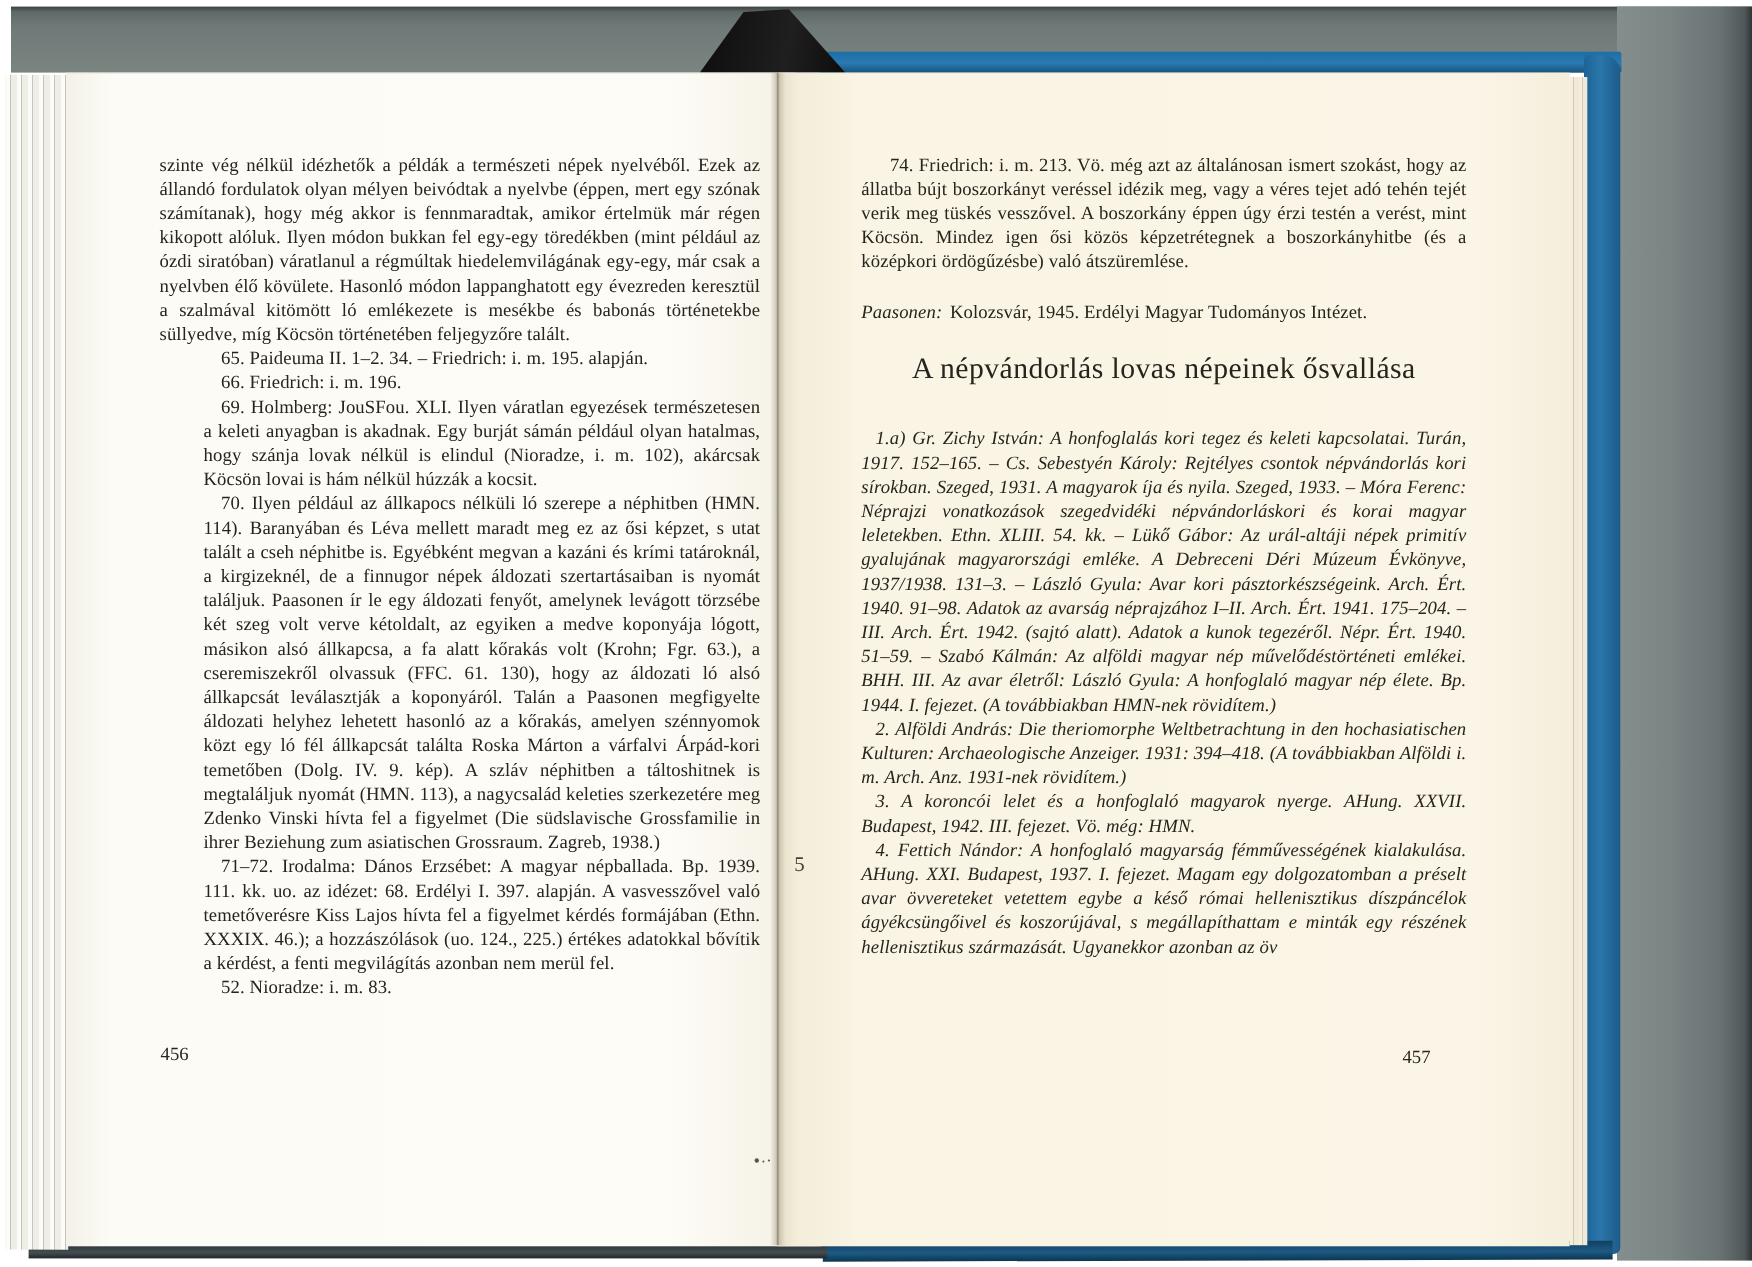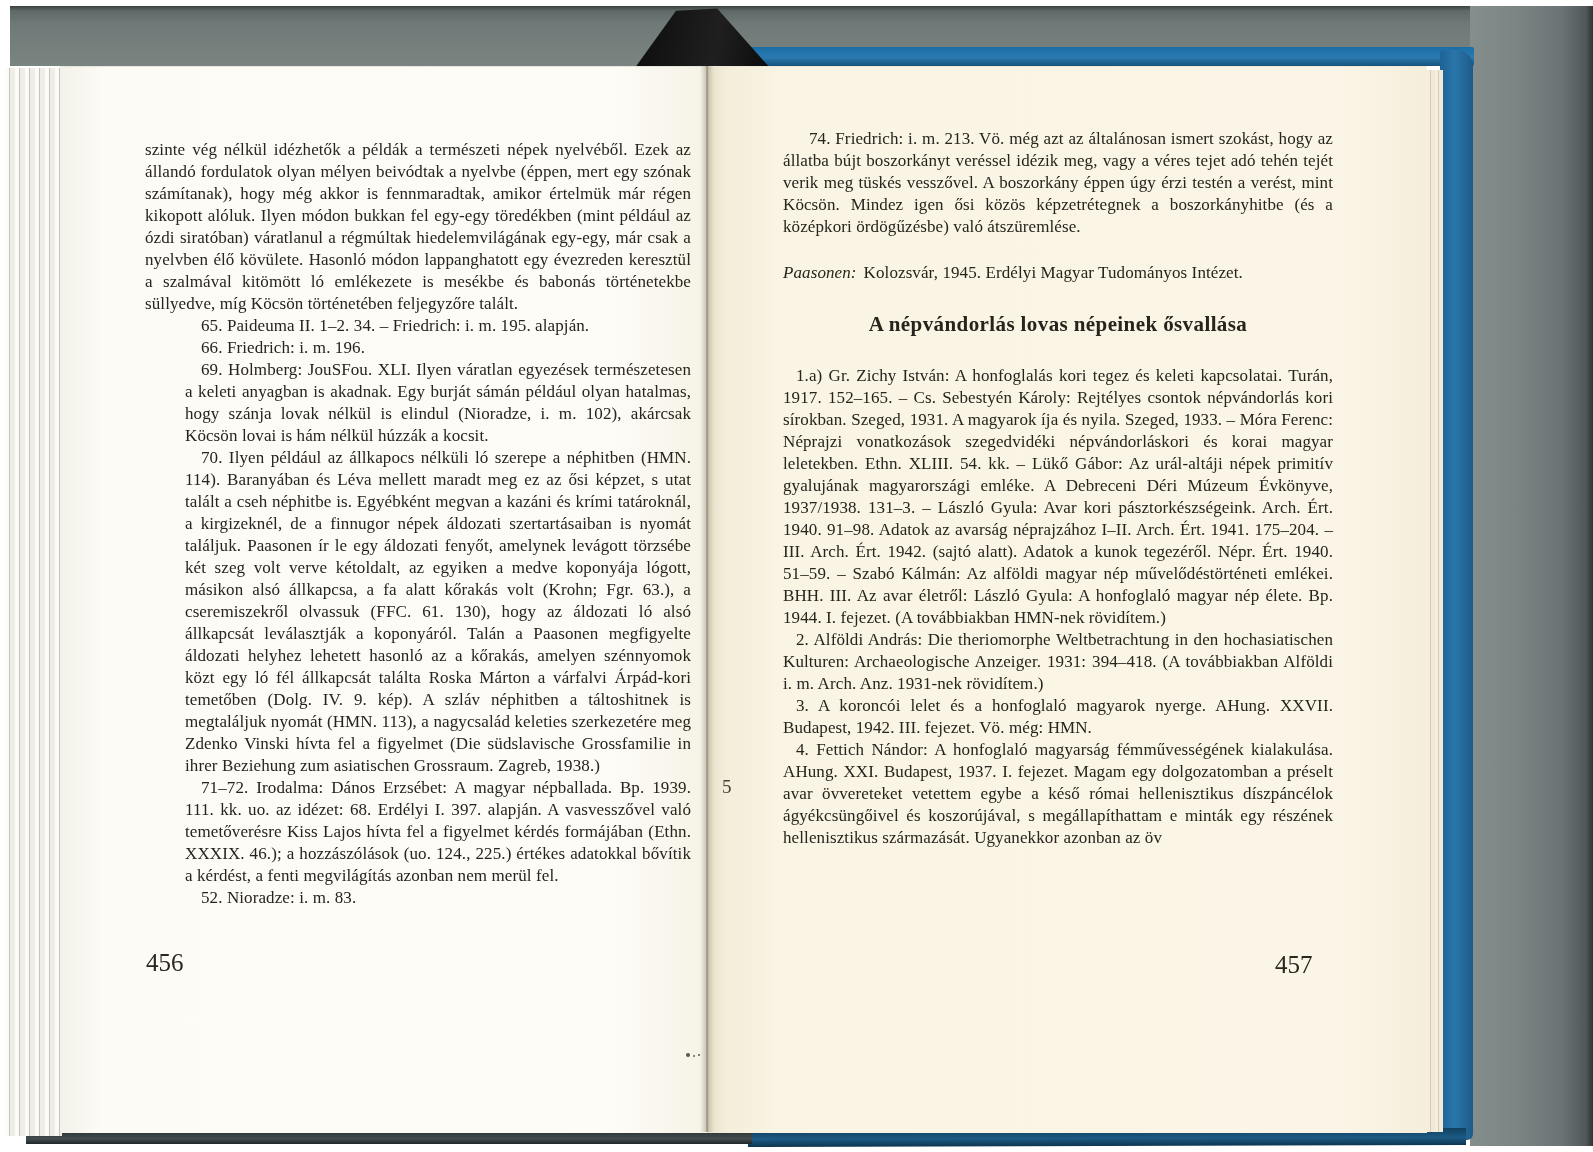--- a/index.html
+++ b/index.html
@@ -69,33 +69,33 @@
     position:absolute; left:632px; top:6px; width:142px; height:60px;
     background:linear-gradient(100deg,#0c0c0c,#1f1f1f 60%,#0a0a0a);
     clip-path:polygon(31% 8%,60% 4%,96% 100%,3% 100%);
   }
   
   .textblock {
     position:absolute; color:#28231c; font-size:17px; line-height:22px;
     text-align:justify; letter-spacing:0.1px;
   }
   .tb-left { left:85px; top:72px; width:546px; }
-  .tb-right { left:76px; top:61px; width:550px; }
+  .tb-right { left:76px; top:72px; width:550px; }
   .textblock p { margin:0; }
   p.noind { text-indent:0; }
   p.note { text-indent:16px;margin-left:40px; }
   p.n74 { text-indent:26px; }
-  p.sub { text-indent:13px; }
+  p.sub { text-indent:13px;font-style:italic; }
   p.colophon { margin-top:24px; text-indent:0; }
   p.colophon i { margin-right:7px; }
   h2.sec-title {
-    margin:27px 0 28px; font-size:21px; font-weight:bold;
+    margin:27px 0 40px; font-size:27px; font-weight:normal;
     text-align:center; text-indent:0; letter-spacing:0.4px; line-height:26px;
   }
-  .pagenum { position:absolute; font-size:25px; color:#2b261f; }
+  .pagenum { position:absolute; font-size:17px; color:#2b261f; }
   .pagenum-left { left:86px; top:882px; }
   .pagenum-right { left:568px; top:884px; }
   .gutter-digit {
     position:absolute; left:722px; top:776px; font-size:19px; color:#46413a;
     font-family:"Liberation Serif", serif;
   }
   .smudge {
     position:absolute; left:686px; top:1053px; width:4px; height:4px;
     border-radius:50%; background:#5a554c;
     box-shadow:6px 1px 0 -1px #6a6459, 11px 0 0 -1px #58534a;

